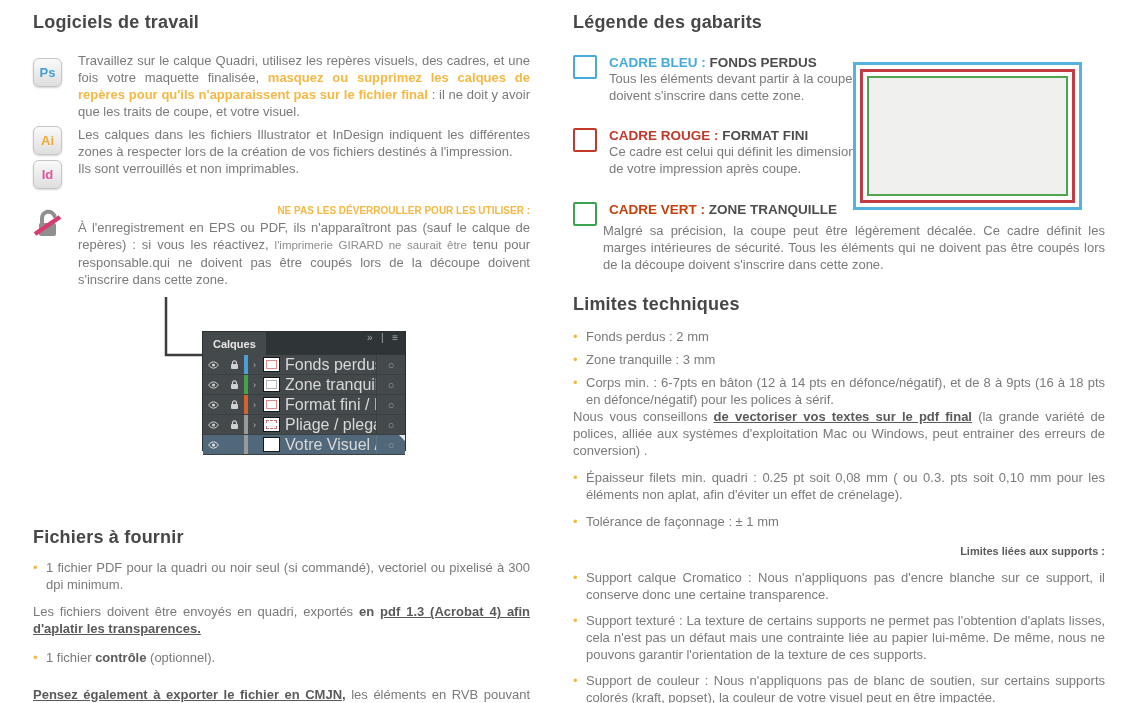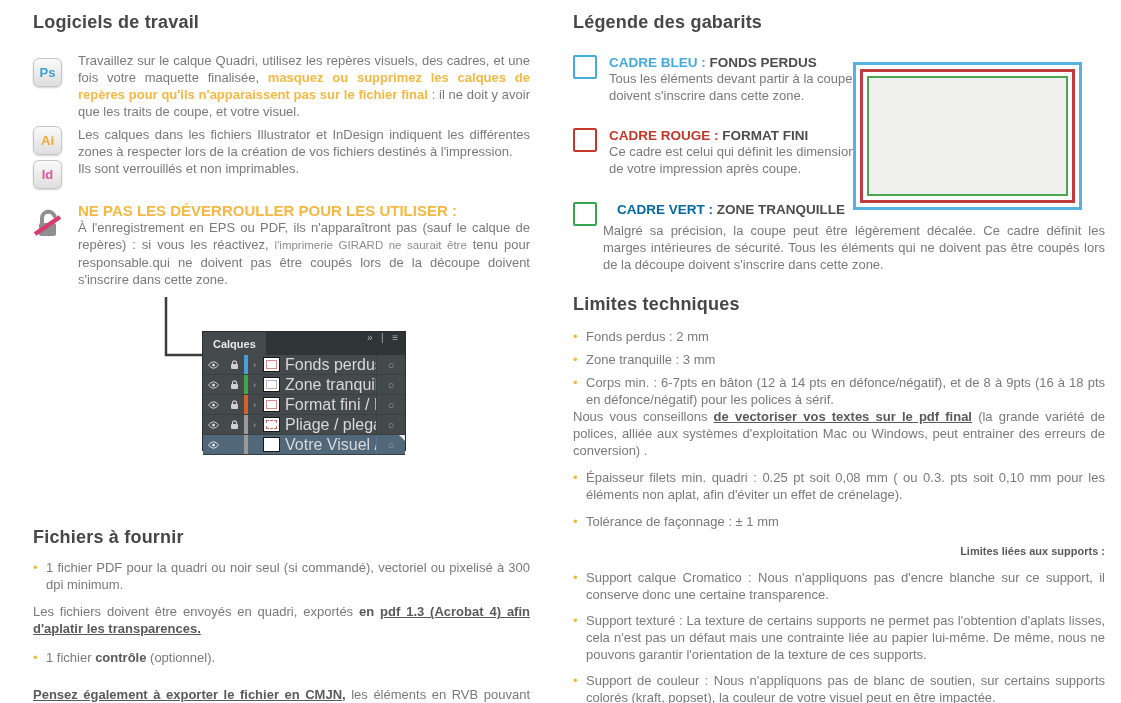--- a/index.html
+++ b/index.html
@@ -85,21 +85,21 @@
 
     <div class="abs" style="top:202px;left:0;width:497px;">
       <div class="abs" style="top:6px;left:0;width:32px;height:32px;">
         <svg width="32" height="32" viewBox="0 0 32 32">
           <path d="M9 16 v-6 a6.5 6.5 0 0 1 12.6 -2" fill="none" stroke="#8f8f8f" stroke-width="4" stroke-linecap="round"></path>
           <rect x="6" y="15" width="17" height="13" rx="2" fill="#8f8f8f"></rect>
           <line x1="2" y1="26" x2="27" y2="9" stroke="#d63c6e" stroke-width="4.5"></line>
         </svg>
       </div>
       <div class="body-txt" style="margin-left:45px;width:452px;">
-        <div class="seg-orange" style="text-align:left;font-size:15px;">NE PAS LES DÉVERROULLER POUR LES UTILISER :</div>
+        <div class="seg-orange" style="text-align:right;font-size:10px;">NE PAS LES DÉVERROULLER POUR LES UTILISER :</div>
         <span>À l'enregistrement en EPS ou PDF, ils n'apparaîtront pas (sauf le calque de repères) : si vous les réactivez, </span><span class="seg-girard">l'imprimerie GIRARD ne saurait être</span><span> tenu pour responsable.qui ne doivent pas être coupés lors de la découpe doivent s'inscrire dans cette zone.</span>
       </div>
     </div>
 
     <svg class="abs" style="top:293px;left:95px;" width="110" height="72" viewBox="0 0 110 72">
       <path d="M38 4 L38 62 L92 62" fill="none" stroke="#3c3c3c" stroke-width="2.5"></path>
       <path d="M92 56 L104 62 L92 68 Z" fill="#3c3c3c"></path>
     </svg>
 
     <div id="layers-panel" class="abs" style="top:332px;left:170px;">
@@ -256,21 +256,21 @@
         <div class="legend-head">
           <span style="color: rgb(192, 57, 43);">CADRE ROUGE :</span><span class="seg-dark"> FORMAT FINI</span>
         </div>
         <div class="body-txt" style="text-align:left;">Ce cadre est celui qui définit les dimensions de votre impression après coupe.</div>
       </div>
     </div>
 
     <div class="legend-item abs" style="top:202px;left:0;">
       <span class="leg-sq" style="border-color: rgb(58, 165, 80);"></span>
       <div class="legend-head">
-        <span style="color: #0369a1; margin-left: 8px;">CADRE VERT :</span><span class="seg-dark"> ZONE TRANQUILLE</span>
+        <span style="color: #c2410c;">CADRE VERT :</span><span class="seg-dark"> ZONE TRANQUILLE</span>
       </div>
     </div>
     <div class="body-txt abs" style="top:222px;left:30px;width:502px;">Malgré sa précision, la coupe peut être légèrement décalée. Ce cadre définit les marges intérieures de sécurité. Tous les éléments qui ne doivent pas être coupés lors de la découpe doivent s'inscrire dans cette zone.</div>
 
     <div id="frames-diagram" class="abs" style="top:62px;left:280px;">
       <div class="mid">
         <div class="inner"></div>
       </div>
     </div>
 

